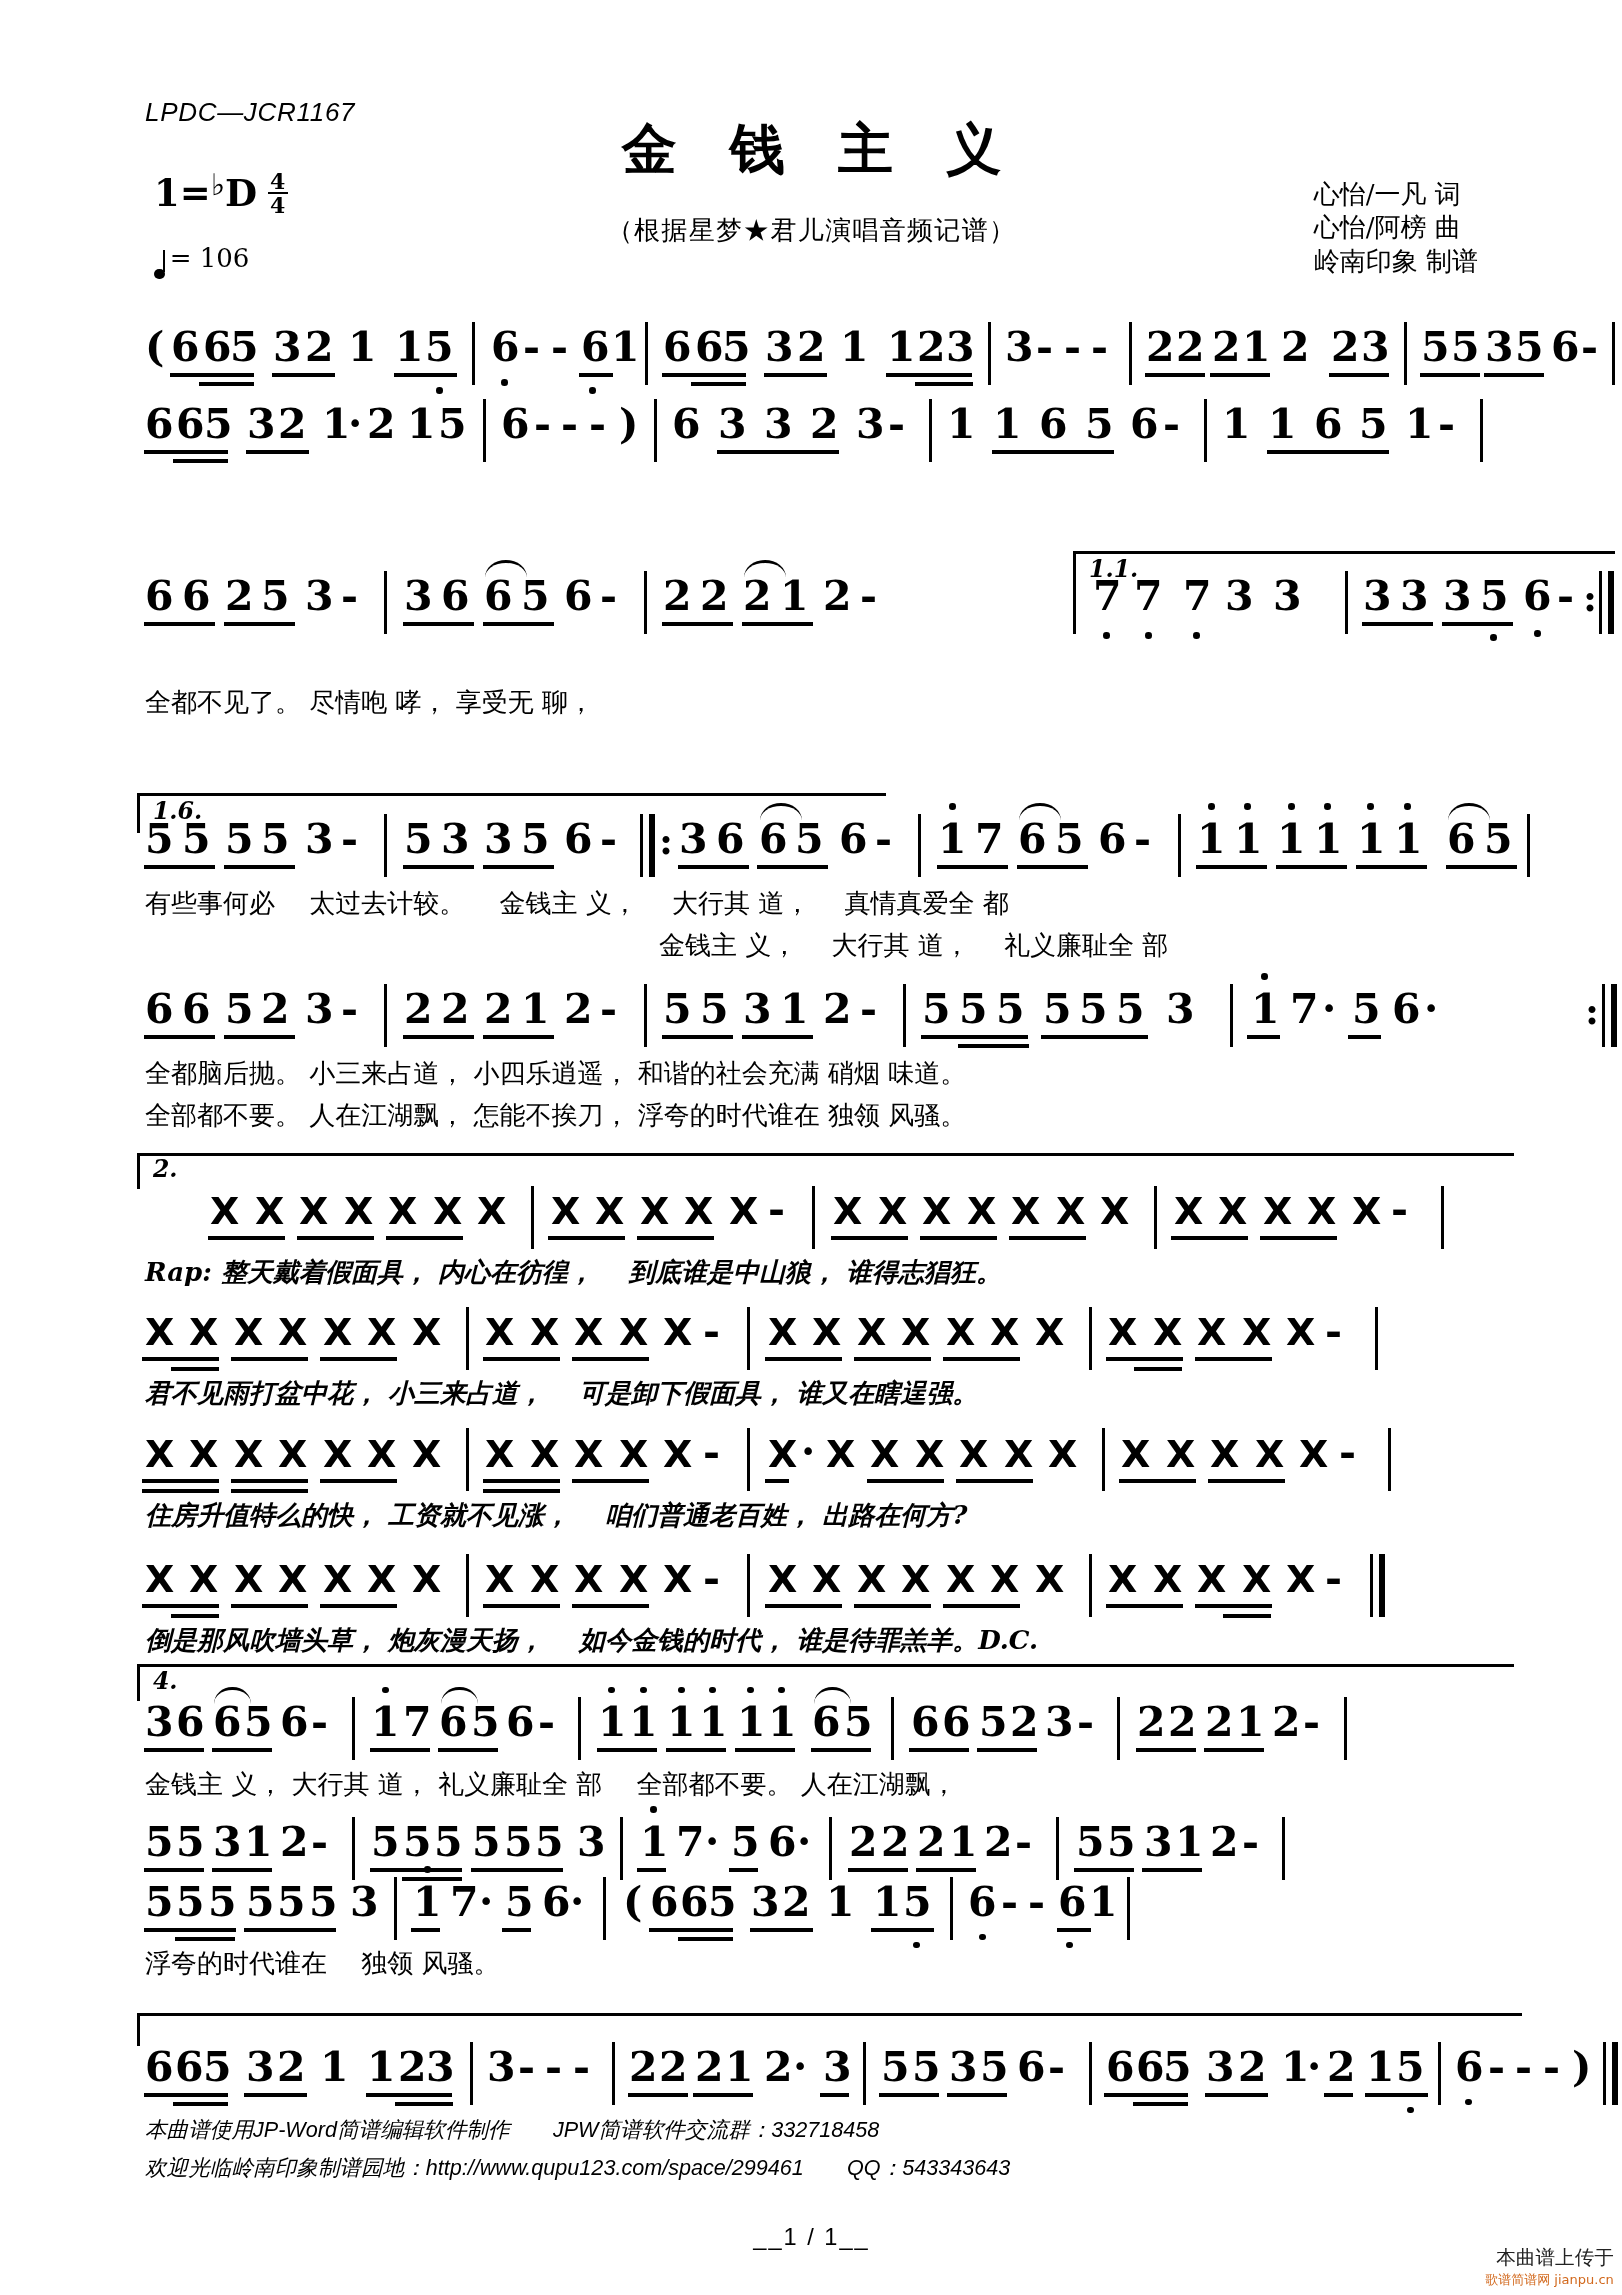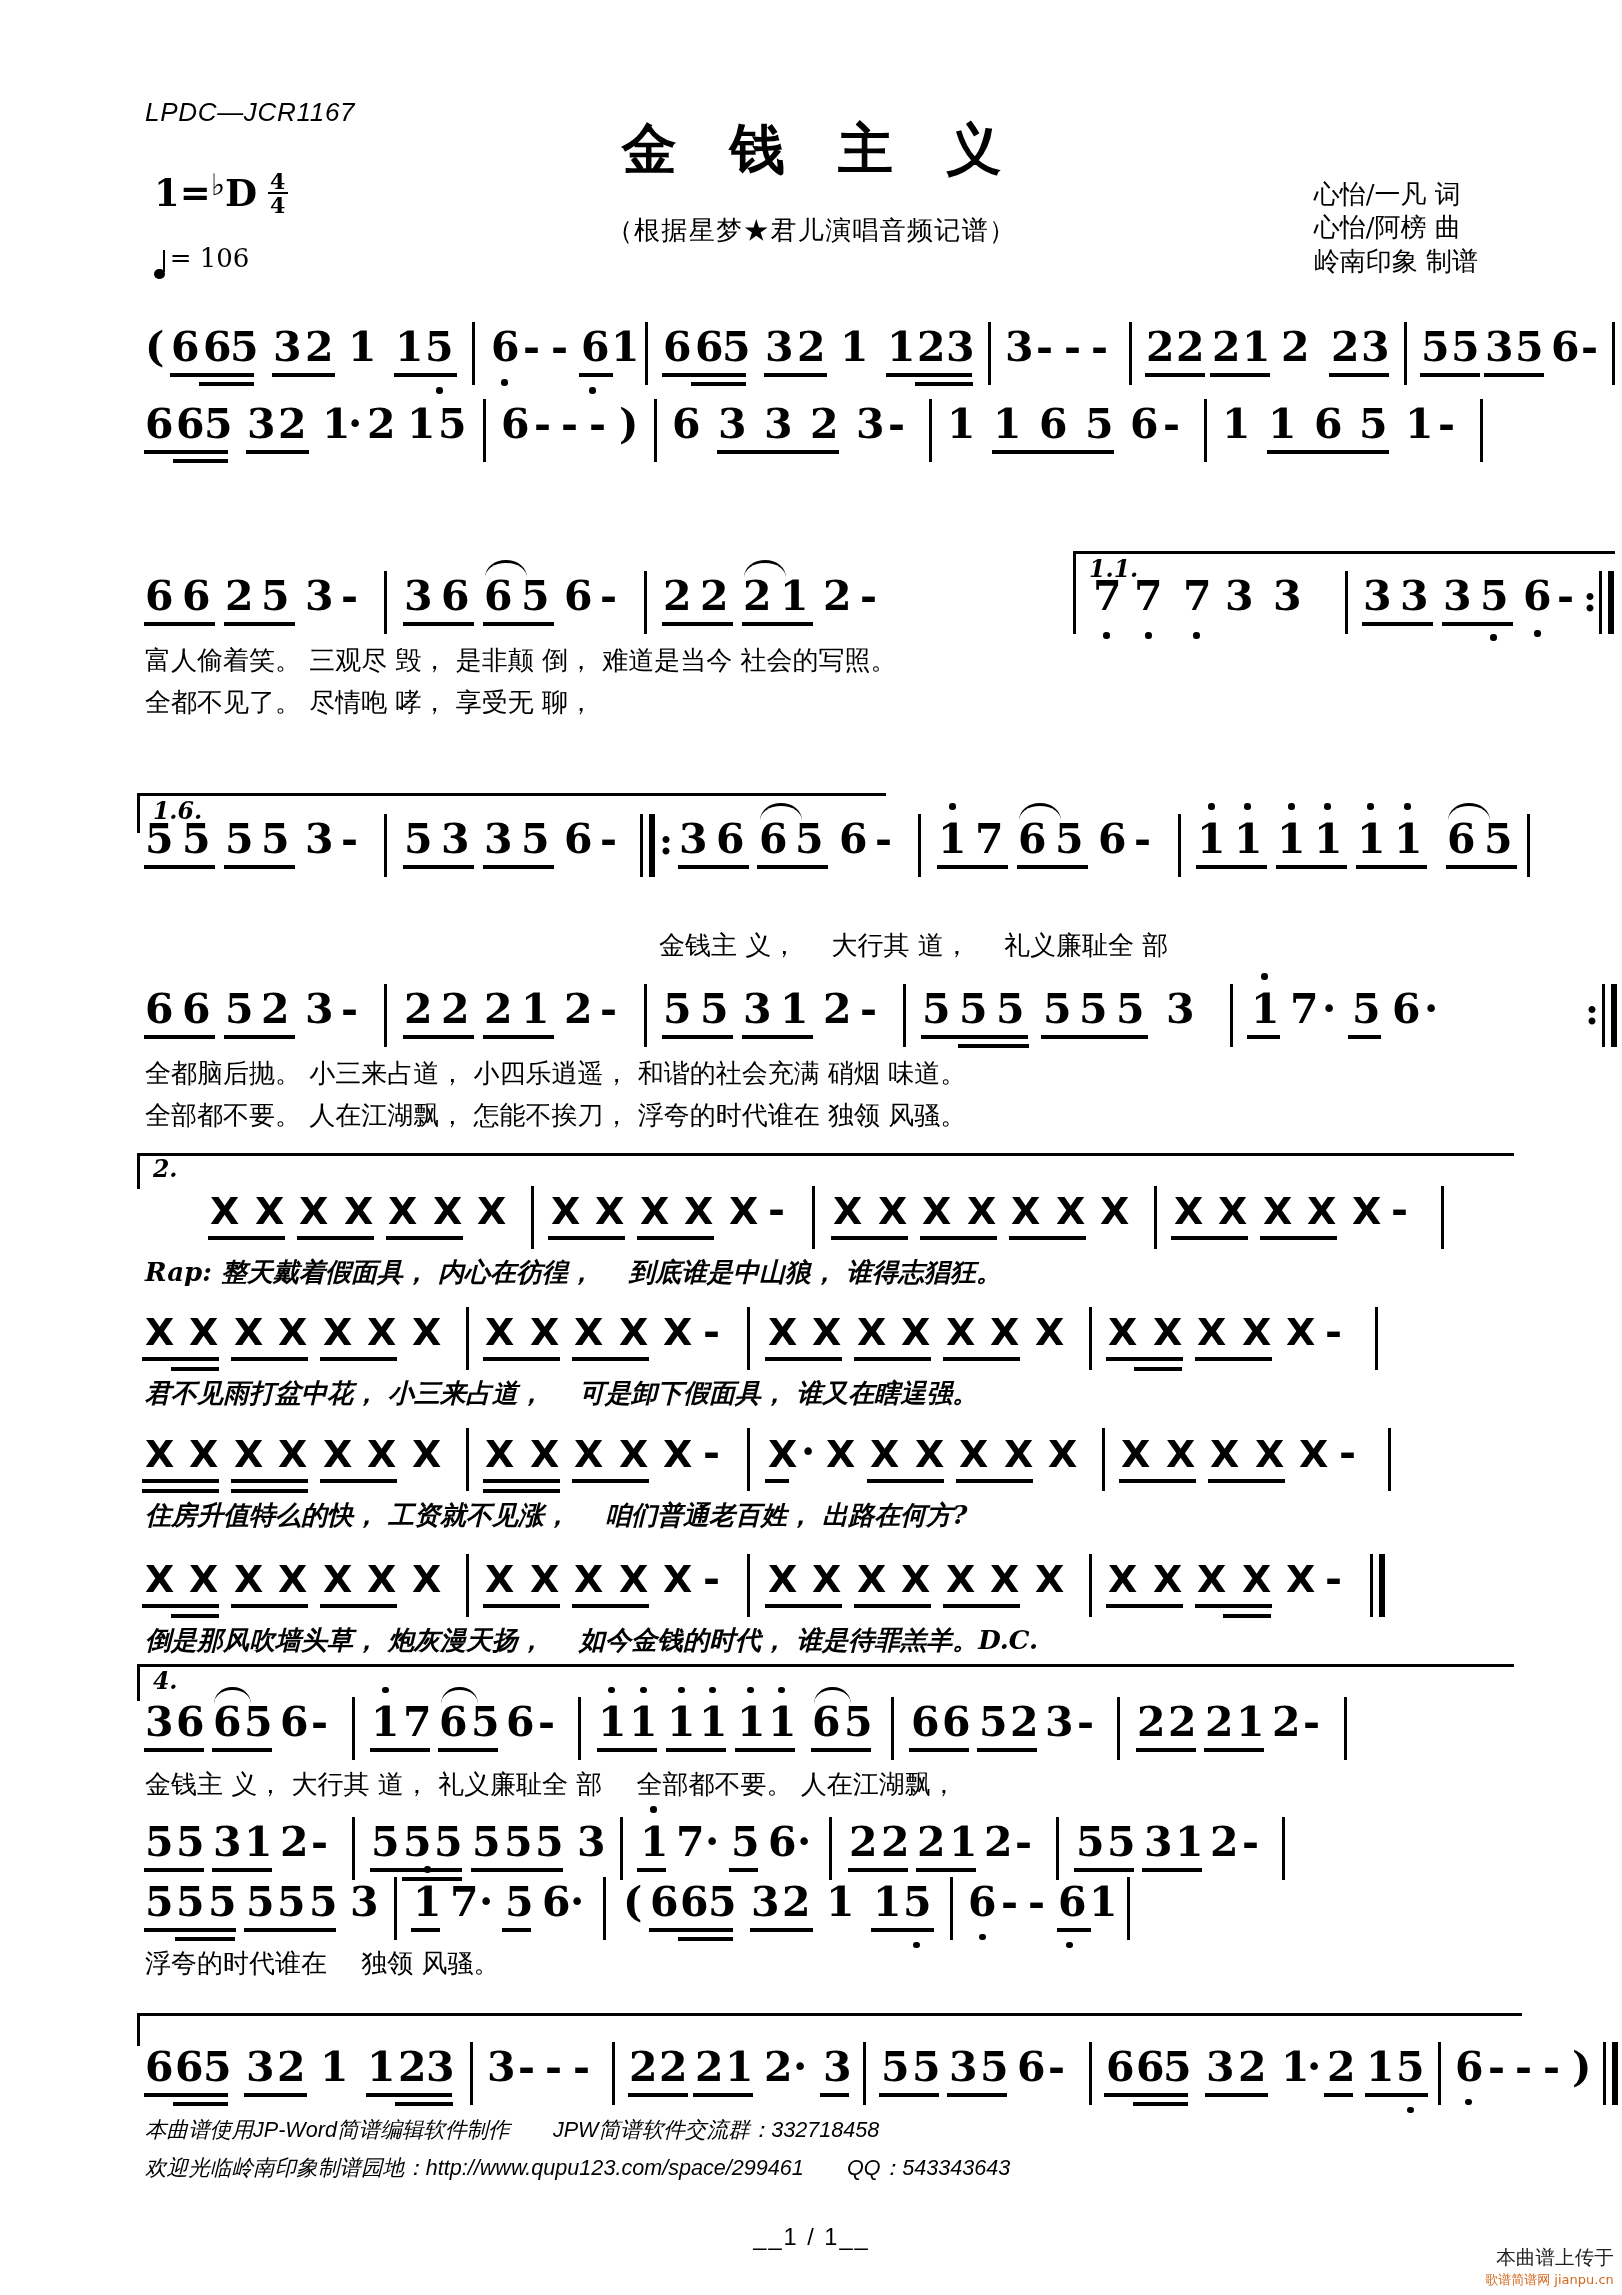--- a/index.html
+++ b/index.html
@@ -303,21 +303,20 @@
       <span class="g udot" style="left:1345px;top:58px;"></span>
       <span class="g num" style="left:1378px;top:0px;">6</span>
       <span class="g udot" style="left:1389px;top:54px;"></span>
       <span class="g dash" style="left:1412px;top:0px;">-</span>
       <span class="g rep" style="left:1438px;top:-1.3px;">:</span>
       <span class="g bar" style="left:1454px;top:-5.2px;height:63px;"></span>
       <span class="g dbar" style="left:1463px;top:-5.2px;height:63px;width:5.9px;"></span>
     </div>
 
     <div style="position:relative;height:85px;margin-top:11.8px;">
-      <span class="lyrtxt" style="left:0px;top:0px;">富人偷着笑。 三观尽 毁， 是非颠 倒， 难道是当今 社会的写照。</span>
       <span class="lyrtxt" style="left:0px;top:42px;">全都不见了。 尽情咆 哮， 享受无 聊，</span>
     </div>
   </div>
 
   <div class="system" style="top:819px;">
     <span class="g volta" style="left:-7.9px;top:-26px;width:746px;height:37px;"></span>
     <span class="g voltaN" style="left:7.9px;top:-22px;">1.6.</span>
 
     <div class="notes">
       <span class="g num" style="left:0px;top:0px;">5</span>
@@ -381,20 +380,21 @@
       <span class="g odot" style="left:1259px;top:-15.7px;"></span>
       <span class="g beam" style="left:1211px;top:46px;width:71px;"></span>
       <span class="g num" style="left:1302px;top:0px;">6</span>
       <span class="g num" style="left:1339px;top:0px;">5</span>
       <span class="g beam" style="left:1301px;top:46px;width:71px;"></span>
       <span class="g tie" style="left:1303px;top:-15.7px;width:42px;"></span>
       <span class="g bar" style="left:1382px;top:-5.2px;height:63px;"></span>
     </div>
 
     <div style="position:relative;height:85px;margin-top:11.8px;">
+      <span class="lyrtxt" style="left:0px;top:0px;">有些事何必　 太过去计较。　 金钱主 义，　 大行其 道，　 真情真爱全 都</span>
       <span class="lyrtxt" style="left:514px;top:42px;">金钱主 义，　 大行其 道，　 礼义廉耻全 部</span>
     </div>
   </div>
 
   <div class="system" style="top:989px;">
     <div class="notes">
       <span class="g num" style="left:0px;top:0px;">6</span>
       <span class="g num" style="left:37px;top:0px;">6</span>
       <span class="g beam" style="left:-1.3px;top:46px;width:71px;"></span>
       <span class="g num" style="left:80px;top:0px;">5</span>

